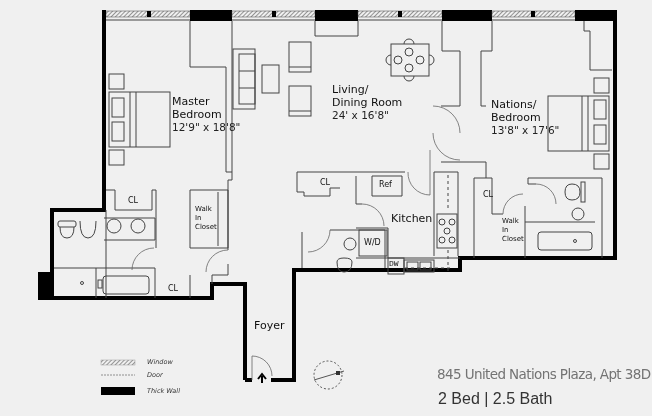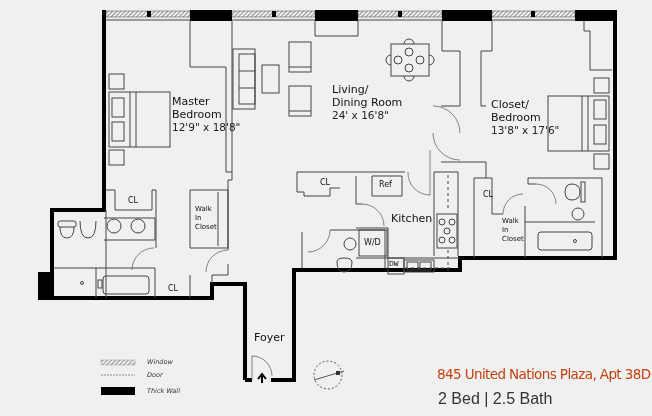--- a/index.html
+++ b/index.html
@@ -5,21 +5,21 @@
   html, body { margin:0; padding:0; }
   body { width:652px; height:416px; background:#f0f0f0; position:relative; overflow:hidden;
          font-family:"Liberation Sans", sans-serif; color:#111; }
   svg.plan { position:absolute; left:0; top:0; }
   .lbl { position:absolute; font-family:"DejaVu Sans", sans-serif; color:#111; line-height:1.15; white-space:nowrap; }
   .room-name { font-size:11px; }
   .room-dim { font-size:10.5px; color:#222; }
   .small { font-size:8px;text-align:center; }
   .tiny { font-size:7px; line-height:1.3; }
   .legend-text { position:absolute; font-size:6.5px; color:#333; font-family:"DejaVu Sans", sans-serif;font-style:italic; }
-  .address { position:absolute; left:437px; top:366px; font-size:13.5px; letter-spacing:-0.6px; font-family:"DejaVu Sans", sans-serif; color:#c2410c; }
+  .address { position:absolute; left:437px; top:366px; font-size:13.5px; letter-spacing:-0.6px; font-family:"DejaVu Sans", sans-serif; color:#737373; }
   .beds { position:absolute; left:438px; top:390px; font-size:16px; color:#333; font-family:Liberation Sans, sans-serif; }
 </style>
 </head>
 <body>
 
 <svg class="plan" width="652" height="416" viewBox="0 0 652 416">
   <defs>
     <pattern id="hatch" patternUnits="userSpaceOnUse" width="3" height="3" patternTransform="rotate(45)">
       <rect width="3" height="3" fill="#f0f0f0"></rect>
       <line x1="0" y1="0" x2="0" y2="3" stroke="#555" stroke-width="1.2"></line>
@@ -206,26 +206,26 @@
   <div>Master</div>
   <div>Bedroom</div>
   <div class="room-dim">12'9" x 18'8"</div>
 </div>
 <div class="lbl room-name" style="left:332px;top:84px;">
   <div>Living/</div>
   <div>Dining Room</div>
   <div class="room-dim">24' x 16'8"</div>
 </div>
 <div class="lbl room-name" style="left:491px;top:99px;">
-  <div>Closet/</div>
+  <div>Nations/</div>
   <div>Bedroom</div>
   <div class="room-dim">13'8" x 17'6"</div>
 </div>
 <div class="lbl room-name" style="left:391px;top:213px;">Kitchen</div>
-<div class="lbl room-name" style="left:254px;top:332px;">Foyer</div>
+<div class="lbl room-name" style="left:254px;top:320px;">Foyer</div>
 
 <div class="lbl small" style="left:128px;top:196px;">CL</div>
 <div class="lbl small" style="left:168px;top:284px;">CL</div>
 <div class="lbl small" style="left:320px;top:178px;">CL</div>
 <div class="lbl small" style="left:483px;top:190px;">CL</div>
 <div class="lbl small" style="left:379px;top:180px;">Ref</div>
 <div class="lbl small" style="left:364px;top:238px;">W/D</div>
 <div class="lbl small" style="left:389px;top:259px;font-family:Liberation Mono, monospace;">DW</div>
 
 <div class="lbl tiny" style="left:195px;top:205px;">

